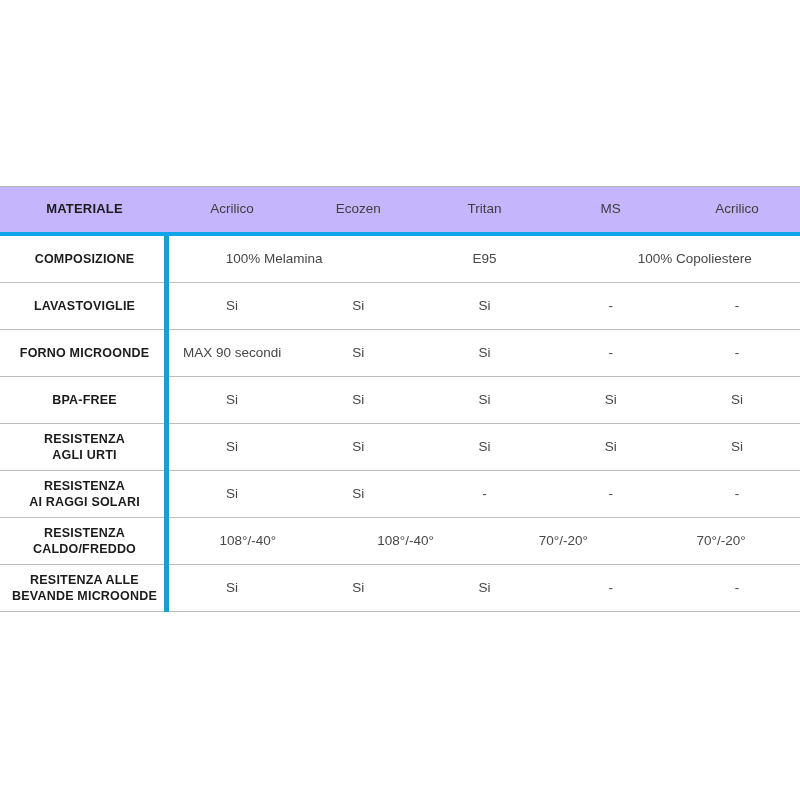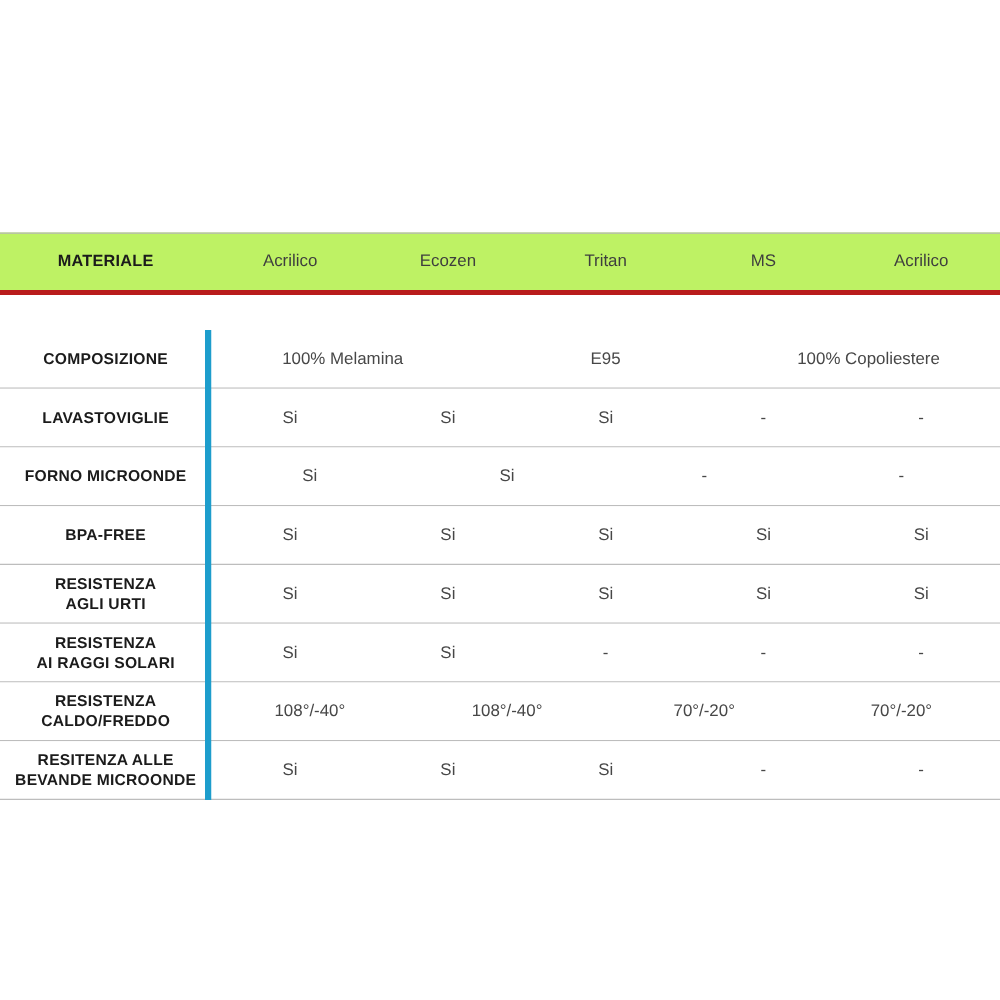--- a/index.html
+++ b/index.html
@@ -18,27 +18,26 @@
     position: absolute;
     top: 186px;
     left: 0;
     width: 800px;
   }
   .header-row {
     display: flex;
     align-items: center;
     height: 45px;
     border-top: 1px solid #b6b6b6;
-    border-bottom: 4px solid #b91c1c;
-    background: #bef264;
+    border-bottom: 4px solid #0ea5e9;
+    background: #c4b5fd;
     justify-content: space-between;
   }
   .table-body {
     position: relative;
-    margin-top: 28px;
   }
   .v-accent {
     position: absolute;
     top: 0;
     left: 164px;
     width: 5px;
     height: 100%;
     background: #1d9dcc;
     z-index: 2;
   }
@@ -112,20 +111,21 @@
       <div class="label-cell">LAVASTOVIGLIE</div>
       <div class="cell">Si</div>
       <div class="cell">Si</div>
       <div class="cell">Si</div>
       <div class="cell">-</div>
       <div class="cell">-</div>
     </div>
 
     <div class="row">
       <div class="label-cell">FORNO MICROONDE</div>
+      <div class="cell">MAX 90 secondi</div>
       <div class="cell">Si</div>
       <div class="cell">Si</div>
       <div class="cell">-</div>
       <div class="cell">-</div>
     </div>
 
     <div class="row">
       <div class="label-cell">BPA-FREE</div>
       <div class="cell">Si</div>
       <div class="cell">Si</div>

